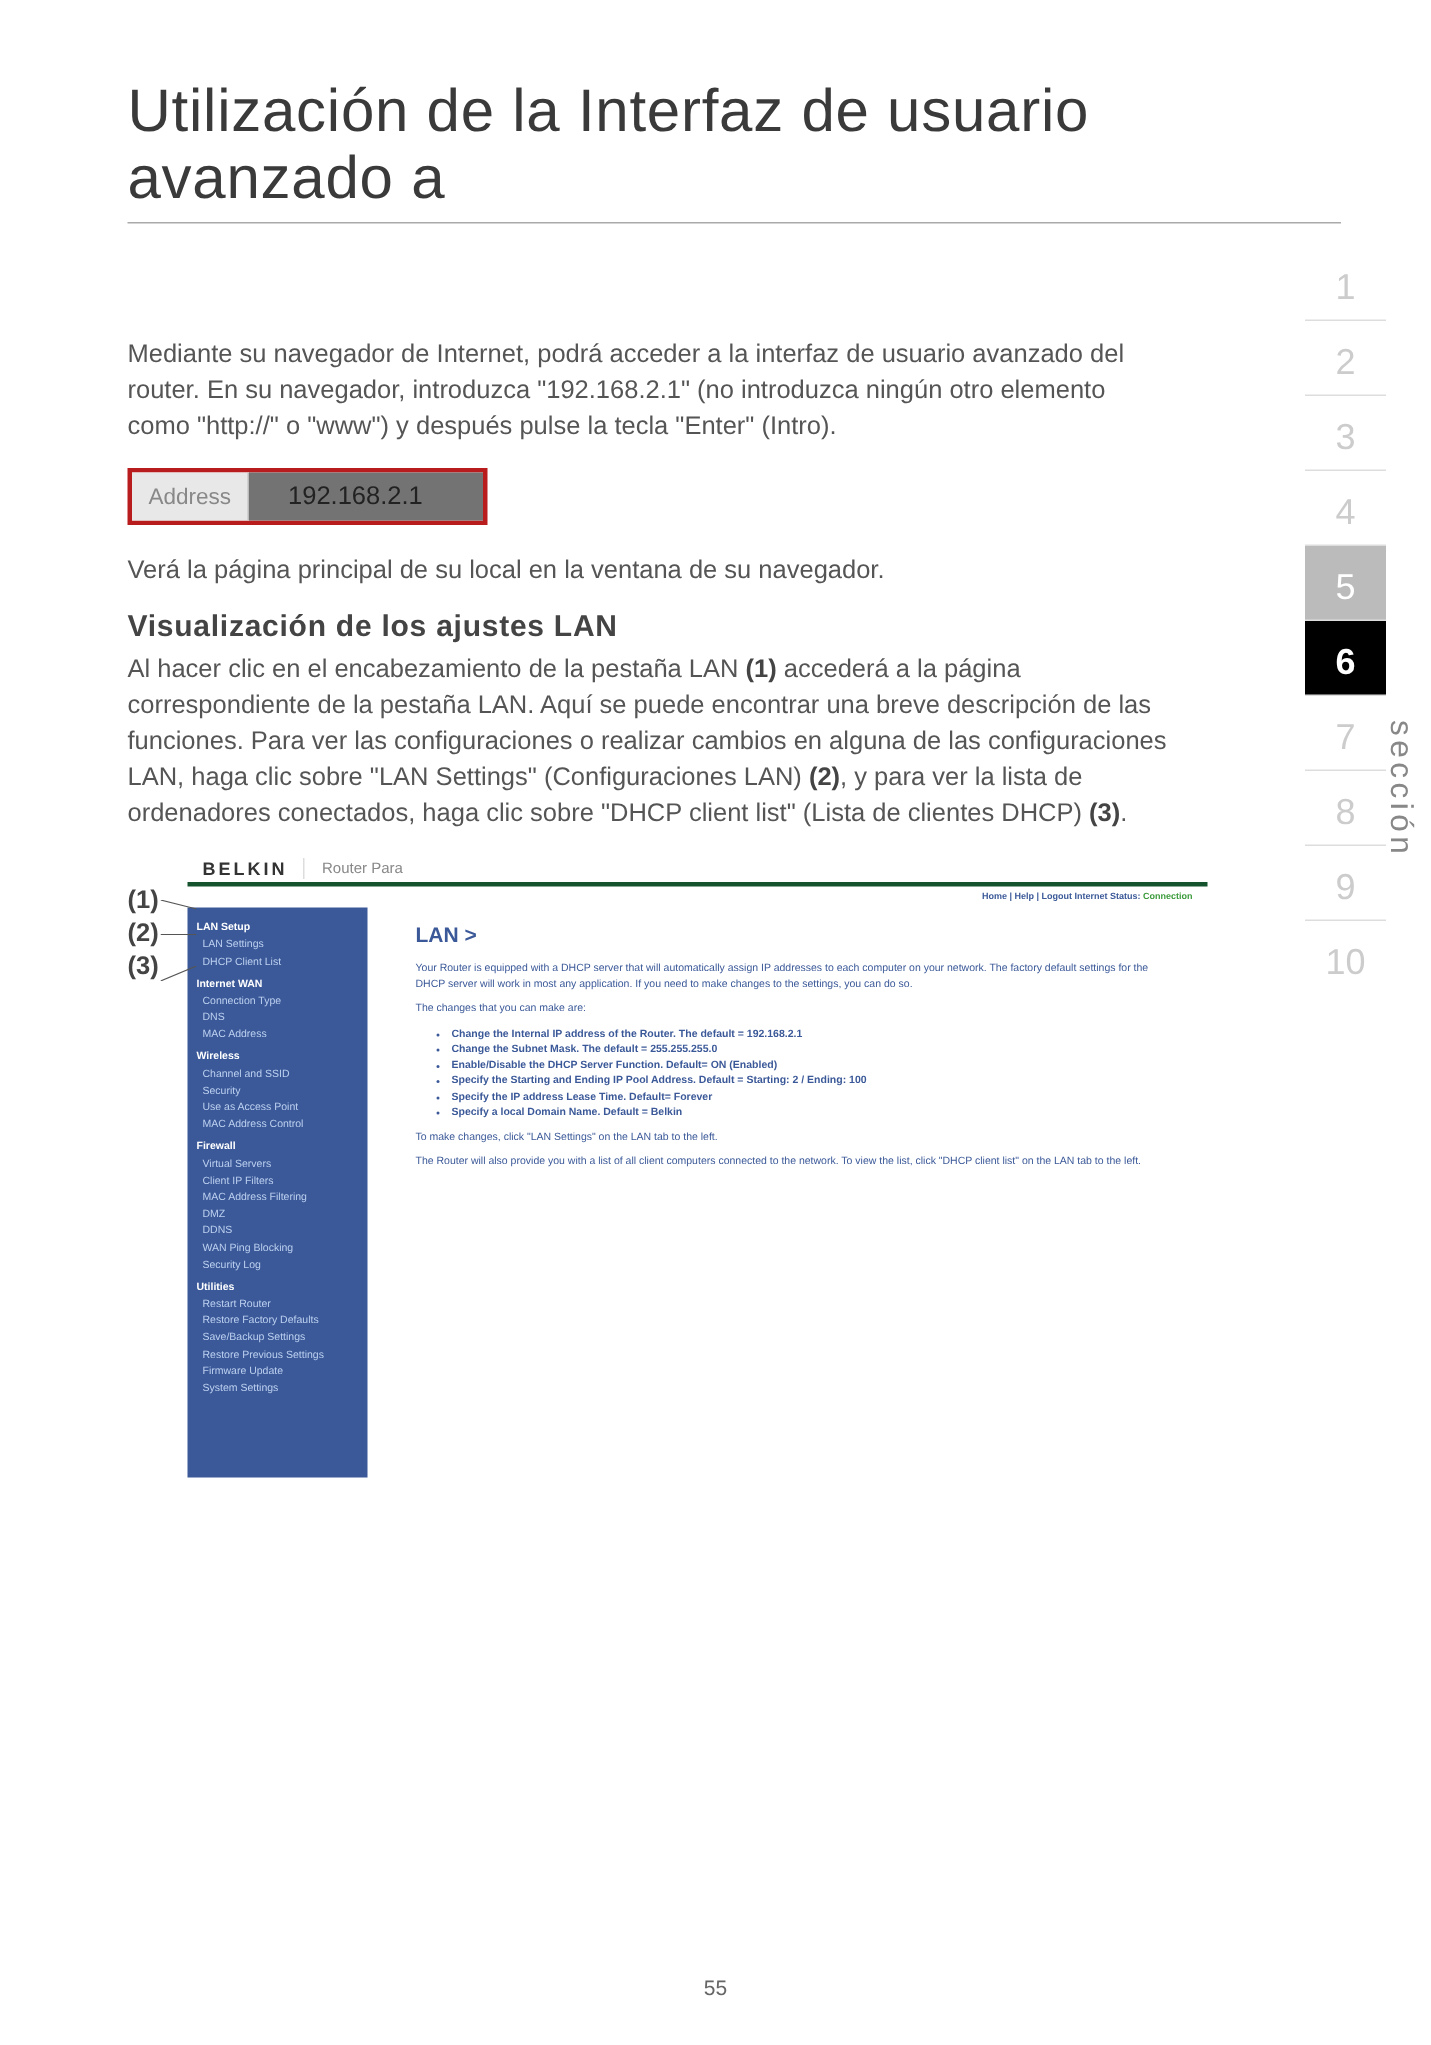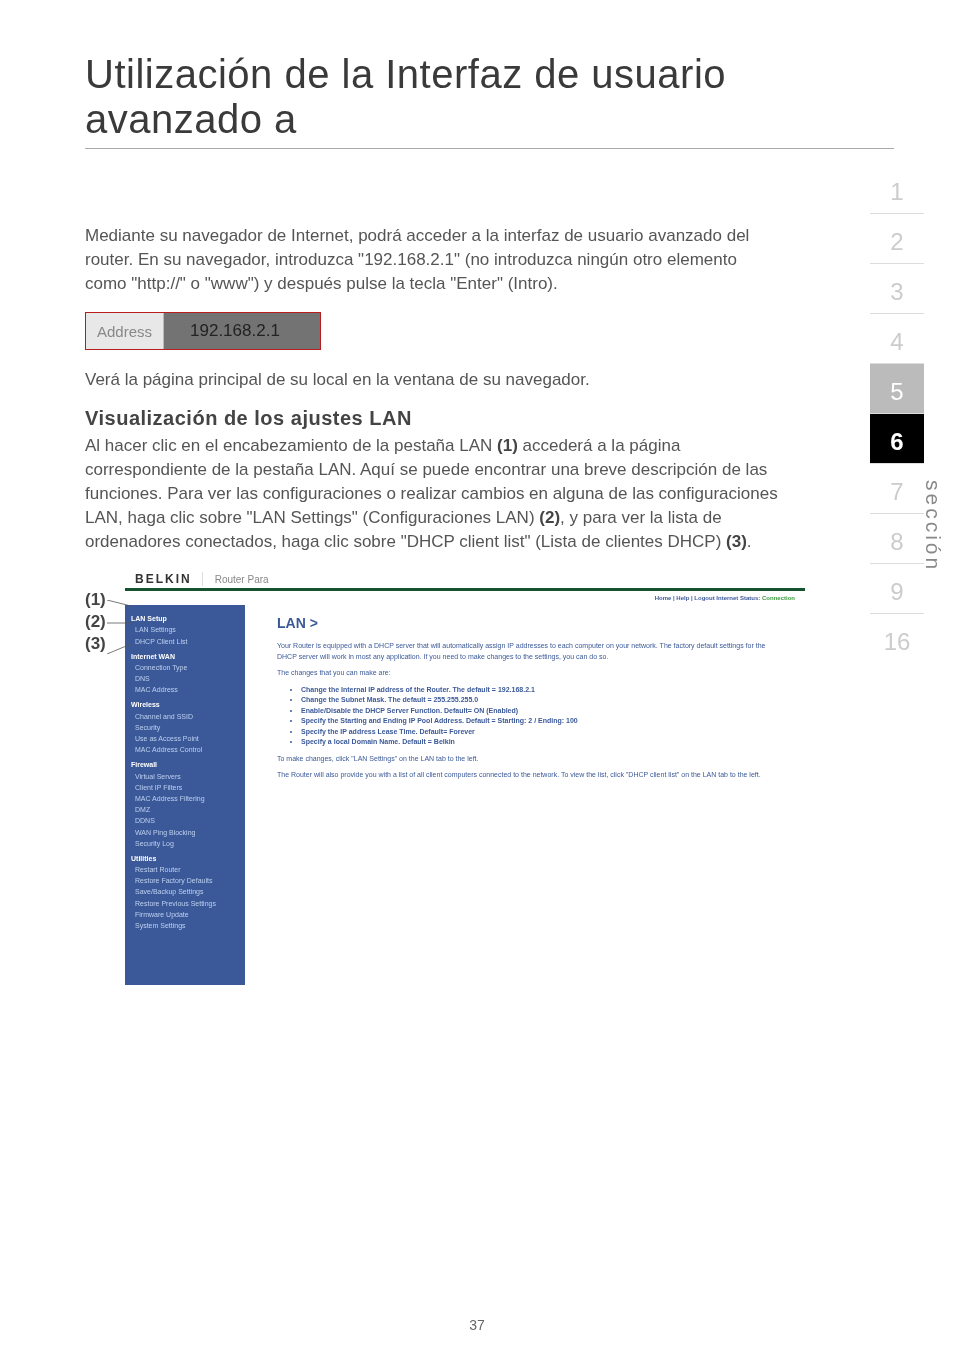--- a/index.html
+++ b/index.html
@@ -27,21 +27,21 @@
     .intro-text {
       font-size: 17px;
       line-height: 1.42;
       color: #555555;
       margin-bottom: 16px;
       max-width: 670px;
     }
     .address-bar {
       display: inline-flex;
       align-items: stretch;
-      border: 1px solid #b91c1c;
+      border: 3px solid #b91c1c;
       margin-bottom: 18px;
       height: 38px;
     }
     .address-label {
       background: #e8e8e8;
       padding: 0 11px;
       font-size: 15px;
       color: #888888;
       font-family: Tahoma, Arial, sans-serif;
       display: flex;
@@ -300,17 +300,17 @@
 <div class="section-nav">
   <span class="item">1</span>
   <span class="item">2</span>
   <span class="item">3</span>
   <span class="item">4</span>
   <span class="item gray-box">5</span>
   <span class="item black-box">6</span>
   <span class="item">7</span>
   <span class="item">8</span>
   <span class="item">9</span>
-  <span class="item">16</span>
+  <span class="item">10</span>
 </div>
 <div class="vertical-label">sección</div>
 
-<div class="page-num">37</div>
+<div class="page-num">55</div>
 
 </body></html>

